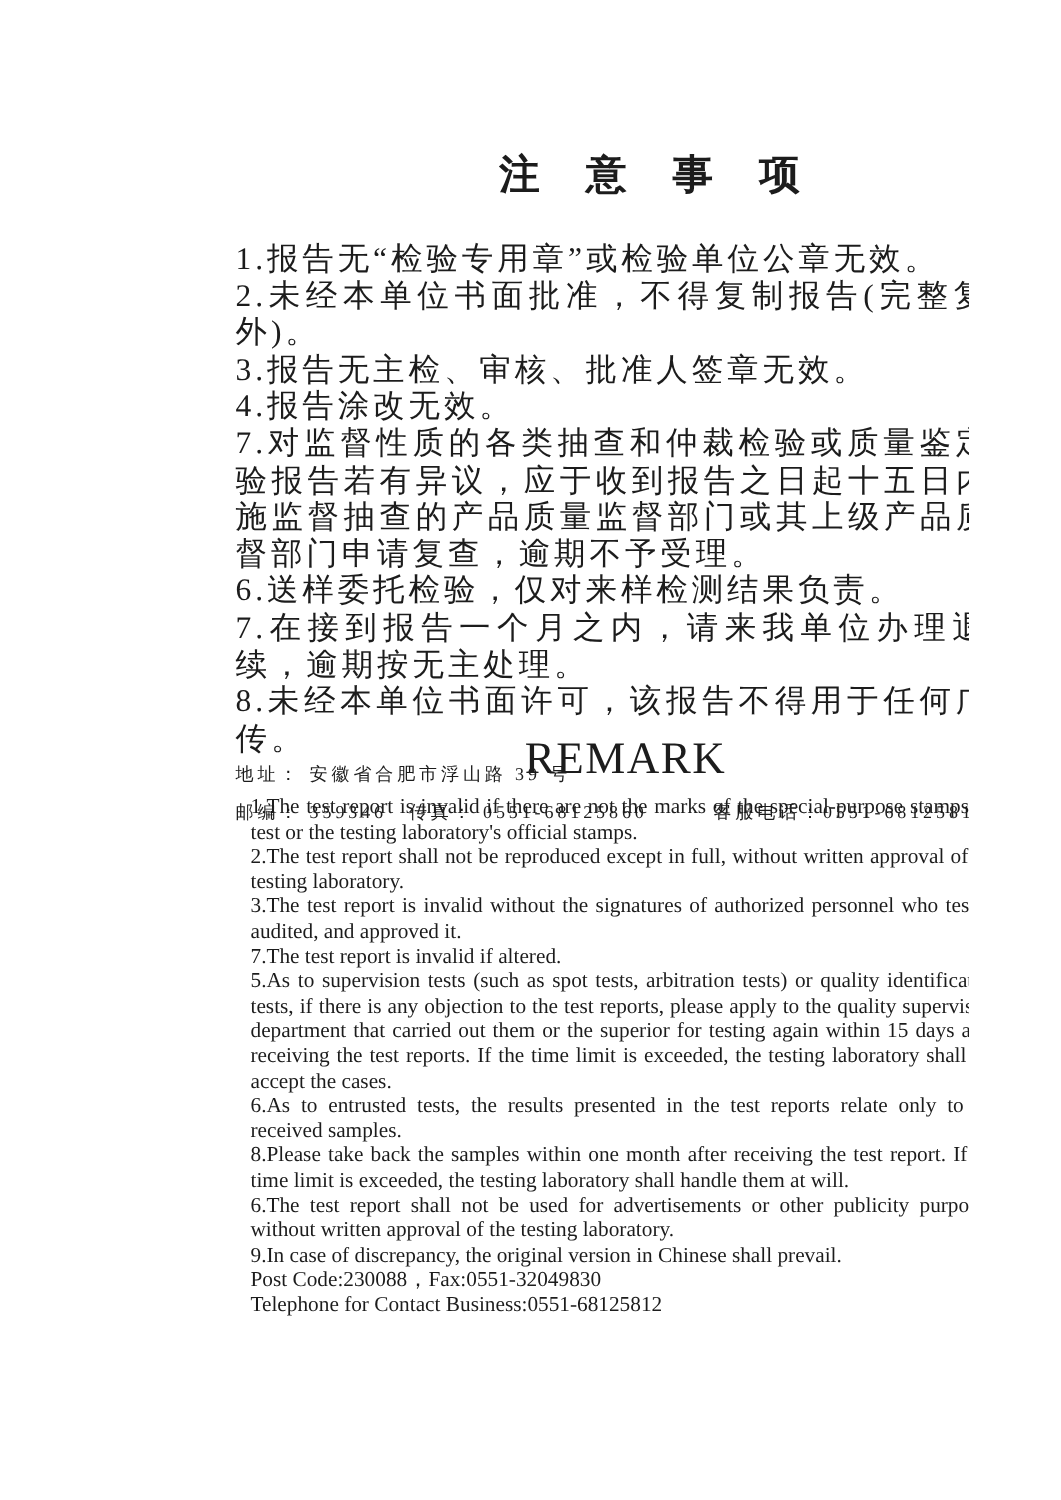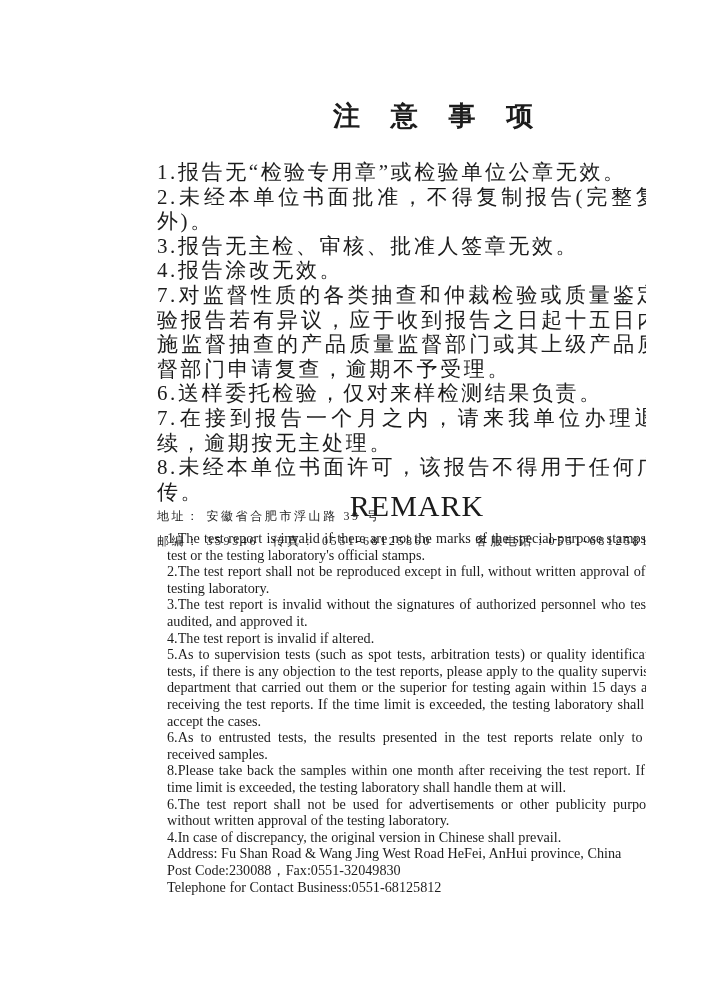--- a/index.html
+++ b/index.html
@@ -118,29 +118,28 @@
       <p>邮编： 359346　传真： 0551-68125860　　　客服电话：0551-68125812</p>
     </div>
   </div>
 
   <div class="en-section">
     <h2 class="remark-title">REMARK</h2>
     <div class="en-items">
       <p>1.The test report is invalid if there are not the marks of the special-purpose stamps for test or the testing laboratory's official stamps.</p>
       <p>2.The test report shall not be reproduced except in full, without written approval of the testing laboratory.</p>
       <p>3.The test report is invalid without the signatures of authorized personnel who tested, audited, and approved it.</p>
-      <p>4.The test report is invalid if altered.</p>
+      <p>7.The test report is invalid if altered.</p>
       <p>5.As to supervision tests (such as spot tests, arbitration tests) or quality identification tests, if there is any objection to the test reports, please apply to the quality supervision department that carried out them or the superior for testing again within 15 days after receiving the test reports. If the time limit is exceeded, the testing laboratory shall not accept the cases.</p>
       <p>6.As to entrusted tests, the results presented in the test reports relate only to the received samples.</p>
       <p>8.Please take back the samples within one month after receiving the test report. If the time limit is exceeded, the testing laboratory shall handle them at will.</p>
       <p>6.The test report shall not be used for advertisements or other publicity purposes, without written approval of the testing laboratory.</p>
-      <p>4.In case of discrepancy, the original version in Chinese shall prevail.</p>
+      <p>9.In case of discrepancy, the original version in Chinese shall prevail.</p>
     </div>
     <div class="en-contact">
-      <p>Address: Fu Shan Road &amp; Wang Jing West Road HeFei, AnHui province, China</p>
       <p>Post Code:230088，Fax:0551-32049830</p>
       <p>Telephone for Contact Business:0551-68125812</p>
     </div>
   </div>
 
   <div class="stamp-ring"></div>
   <span class="stamp-char c0">研</span>
   <span class="stamp-char c1">究</span>
   <span class="stamp-char c2">院</span>
   <span class="stamp-char c3">章</span>

